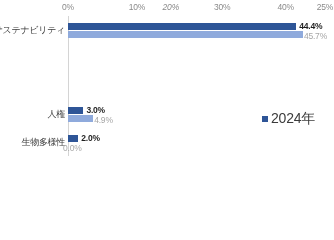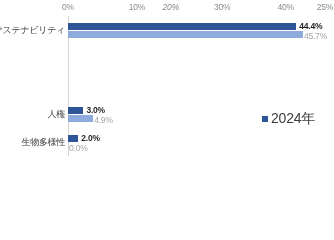--- a/index.html
+++ b/index.html
@@ -128,21 +128,21 @@
         <span class="cat-label">人権</span>
         <div class="bar s2024" style="top: 6.5px; width: 15.42px; background: rgb(46, 85, 151);"></div>
         <span class="val s2024" style="left: 86.42px; top: 5.5px;">3.0%</span>
         <div class="bar s2023" style="top: 14.5px; width: 25.186px; background: rgb(143, 170, 220);"></div>
         <span class="val s2023" style="left: 94.186px; top: 15.5px;">4.9%</span>
       </div>
       <div class="cat-row" style="top: 112px; height: 28px;">
         <span class="cat-label">生物多様性</span>
         <div class="bar s2024" style="top: 6.5px; width: 10.28px; background: rgb(46, 85, 151);"></div>
         <span class="val s2024" style="left: 81.28px; top: 5.5px;">2.0%</span>
-        <span class="val s2023" style="left: 69px; top: 15.5px;">0.0%</span>
+        <span class="val s2023" style="left: 63px; top: 15.5px;">0.0%</span>
       </div>
     </div>
 
   <div class="legend">
     <div class="legend-item">
       <span class="legend-swatch" style="background: rgb(46, 85, 151);"></span>
       <span class="legend-text">2024年</span>
     </div>
   </div>
 

